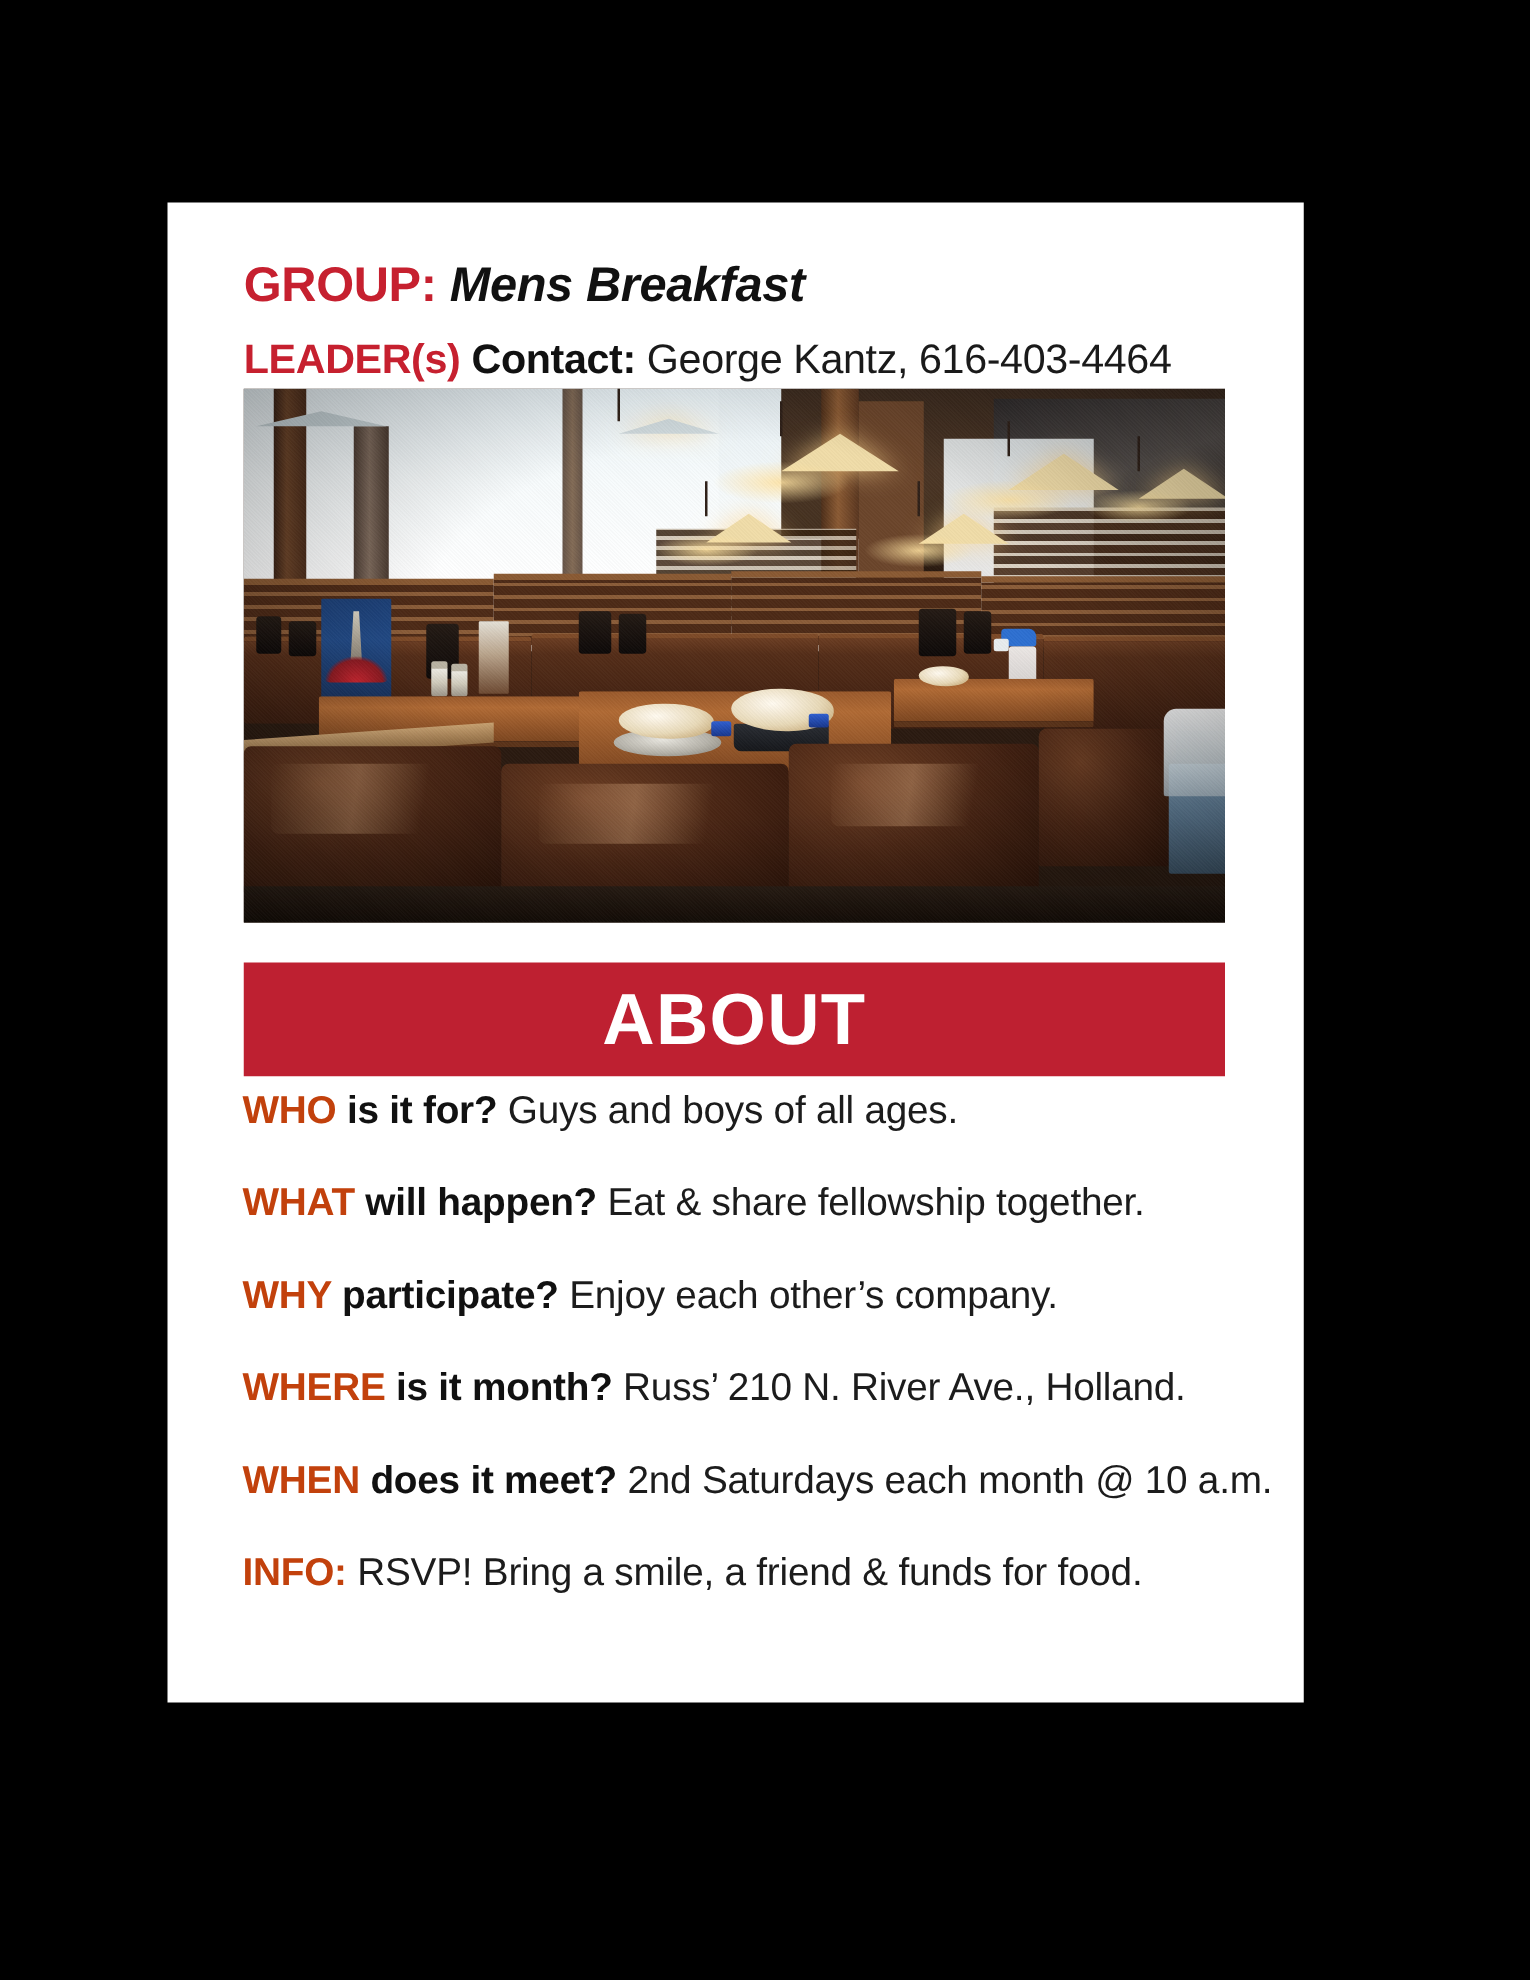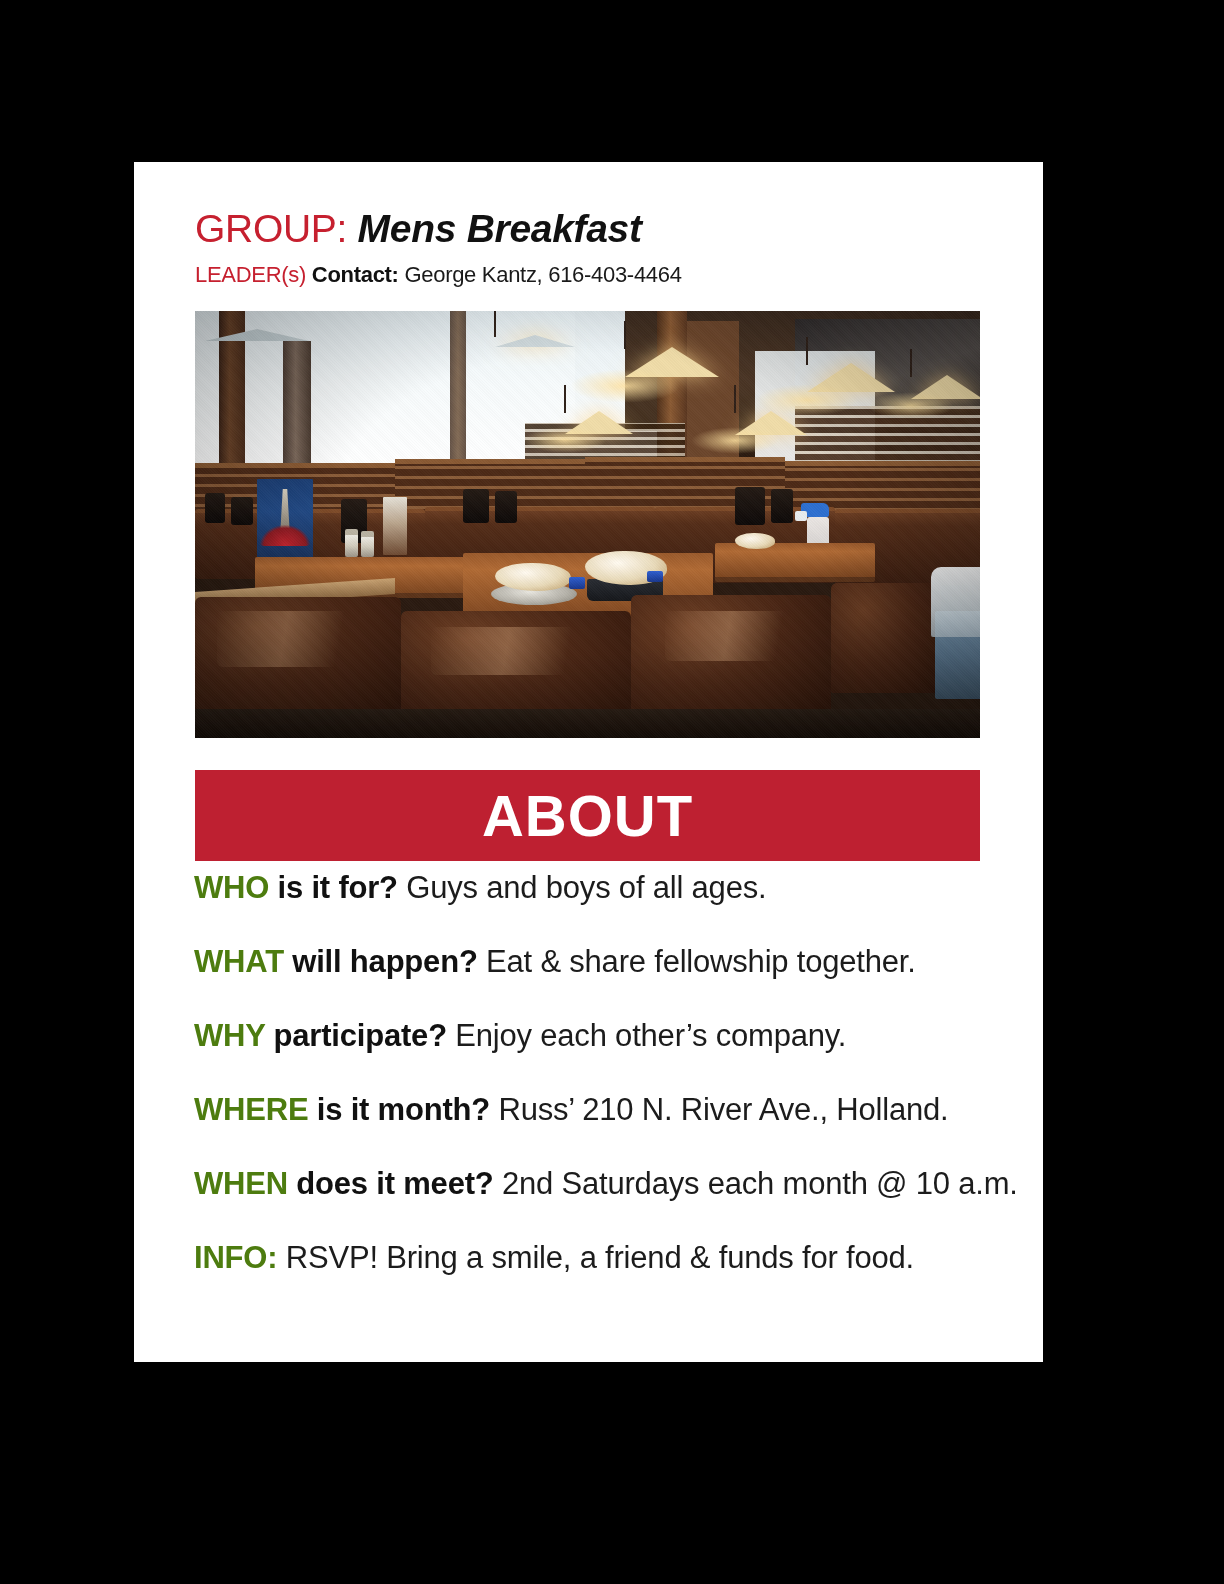--- a/index.html
+++ b/index.html
@@ -34,29 +34,29 @@
     top: 44px;
     width: 800px;
   }
   .line-group {
     font-size: 39px;
     line-height: 46px;
     white-space: nowrap;
     letter-spacing: -0.3px;
   }
   .line-leader {
-    font-size: 22px;
+    font-size: 33px;
     line-height: 42px;
     white-space: nowrap;
-    margin-top: 2px;
+    margin-top: 14px;
     letter-spacing: -0.3px;
   }
   .kw-red {
     color: #C6202F;
-    font-weight: normal;
+    font-weight: bold;
   }
   .kw-bold {
     color: #111111;
     font-weight: bold;
   }
   .kw-bold-italic {
     color: #111111;
     font-weight: bold;
     font-style: italic;
   }
@@ -300,21 +300,21 @@
   }
   .qa-row {
     font-size: 31px;
     line-height: 36px;
     white-space: nowrap;
     margin-bottom: 38px;
     letter-spacing: -0.2px;
   }
   .qa-row:last-child { margin-bottom: 12px; }
   .qa-key {
-    color: #4d7c0f;
+    color: #c2410c;
     font-weight: bold;
   }
   .qa-q {
     color: #111111;
     font-weight: bold;
   }
   .qa-a {
     color: #1c1c1c;
     font-weight: normal;
   }

